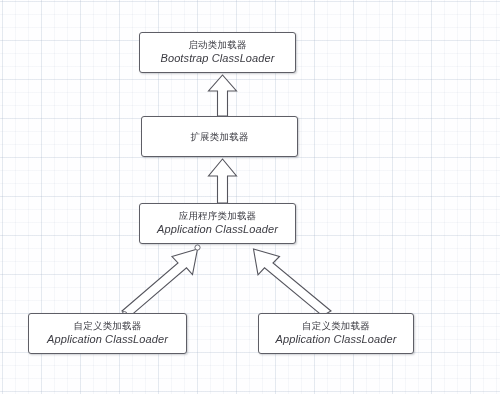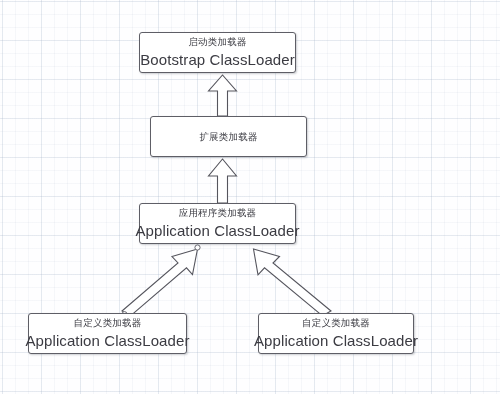--- a/index.html
+++ b/index.html
@@ -46,25 +46,26 @@
     color: #3b3b42;
     line-height: 1.42;
     white-space: nowrap;
     text-align: center;
   }
   .node-line.cn {
     font-size: 9.5px;
     letter-spacing: 0.2px;
   }
   .node-line.en {
-    font-size: 15px;
+    font-size: 11px;
     letter-spacing: 0.1px;
+    font-style: italic;
   }
   #node-bootstrap { left: 139px; top: 32px;  width: 157px; height: 41px; }
-  #node-extension { left: 150px; top: 116px; width: 157px; height: 41px; }
+  #node-extension { left: 141px; top: 116px; width: 157px; height: 41px; }
   #node-application { left: 139px; top: 203px; width: 157px; height: 41px; }
   #node-custom-left  { left: 28px;  top: 313px; width: 159px; height: 41px; }
   #node-custom-right { left: 258px; top: 313px; width: 156px; height: 41px; }
 </style>
 </head>
 <body>
 
 <div id="canvas">
 
   <svg class="diagram-svg" viewBox="0 0 500 394">

